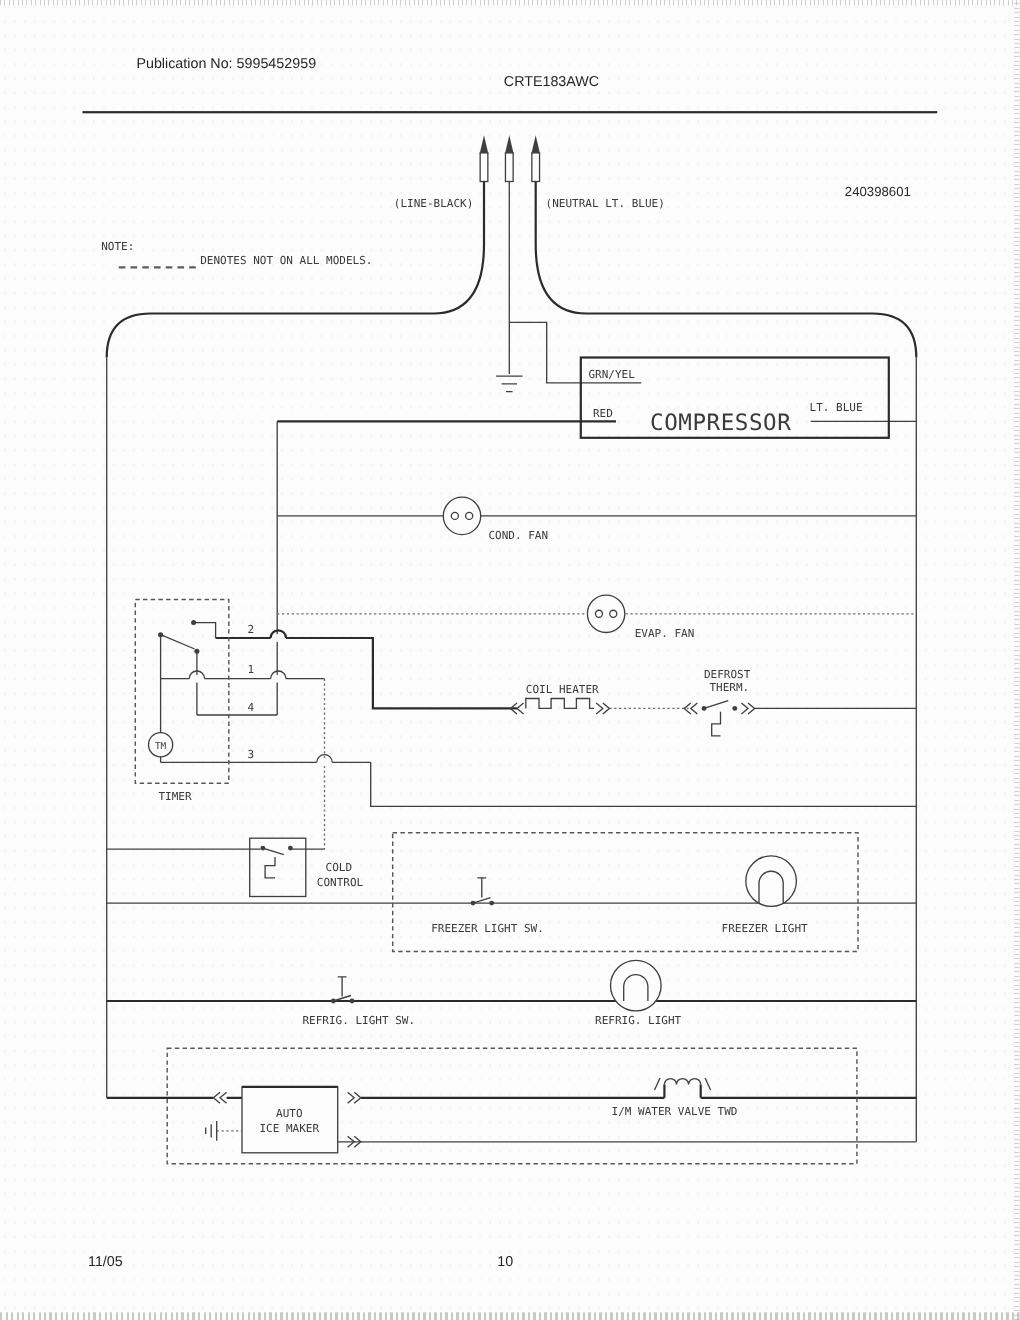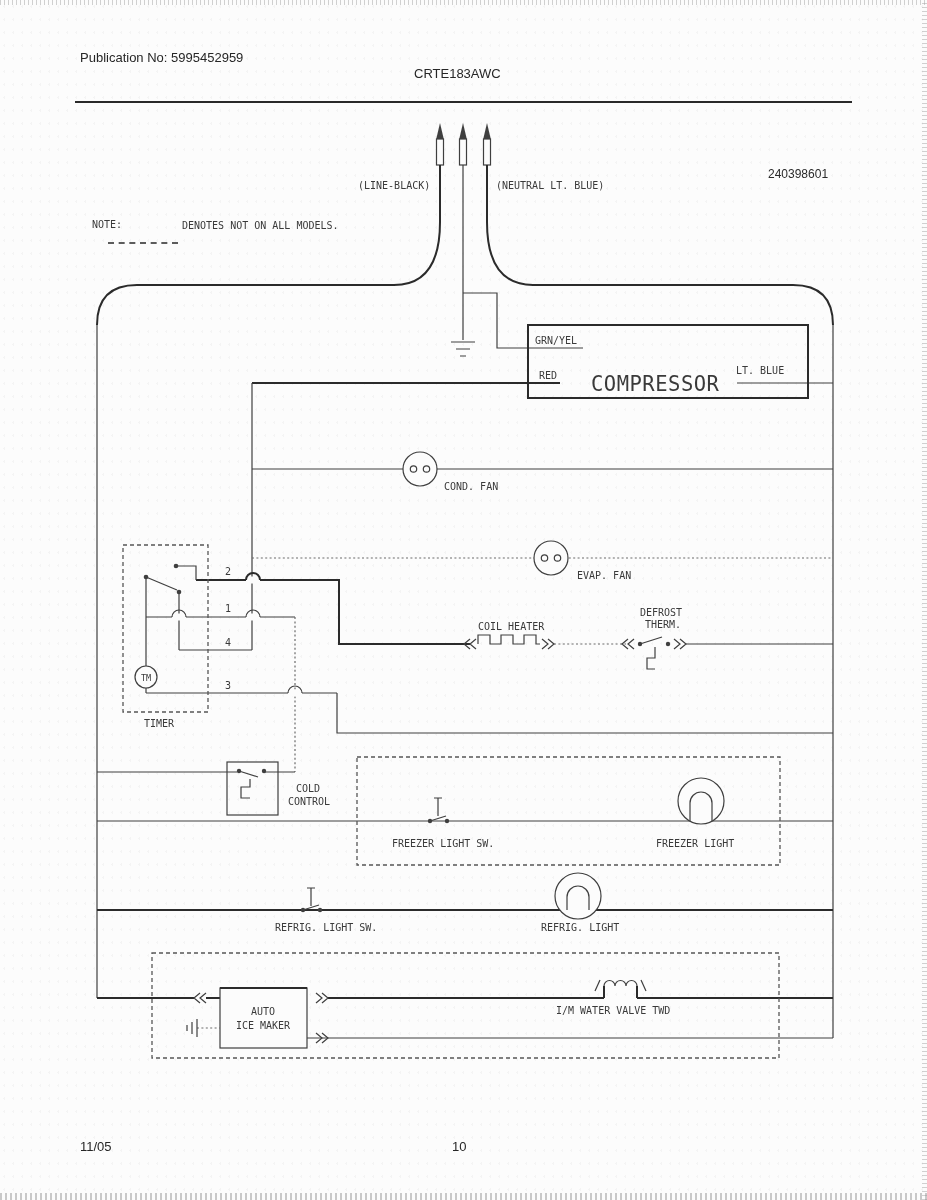--- a/index.html
+++ b/index.html
@@ -9,21 +9,21 @@
         background-image:radial-gradient(rgba(0,0,0,.03) 1px, transparent 1px);
         background-size:9px 13px;overflow:hidden;}
   .edge{position:absolute;opacity:.45;pointer-events:none;}
   .edge.top{left:0;top:0;width:927px;height:5px;
     background:repeating-linear-gradient(90deg,#9a9a9a 0 1px,transparent 1px 4px);}
   .edge.right{right:0;top:0;width:5px;height:1200px;
     background:repeating-linear-gradient(0deg,#9a9a9a 0 1px,transparent 1px 4px);}
   .edge.bottom{left:0;bottom:0;width:927px;height:7px;
     background:repeating-linear-gradient(90deg,#8a8a8a 0 2px,transparent 2px 5px);}
   .abs{position:absolute;}
-  .hdr{font-size:13px;color:#262626;}
+  .hdr{font-size:13px;color:#262626;margin-left:44px;}
   .title{width:927px;text-align:center;font-size:15px;font-weight:600;letter-spacing:.4px;color:#1f1f1f;}
   .rule{left:75px;top:101px;width:777px;height:2px;background:#2a2a2a;}
   .partno{font-size:12px;color:#2a2a2a;}
   .mono{font-family:"DejaVu Sans Mono",monospace;color:#3a3a3a;}
   .note-label{font-size:10px;}
   .note-dash{left:108px;top:242px;width:70px;border-top:2px dashed #5c5c5c;}
   .note-text{font-size:10px;}
   .ftr{font-size:13px;color:#262626;}
   svg{position:absolute;left:0;top:0;}
   .w1{stroke:var(--ink);stroke-width:1.2;fill:none;}
@@ -44,21 +44,21 @@
   <div class="edge right"></div>
   <div class="edge bottom"></div>
 
   <div class="abs hdr" style="left:80px;top:50px;">Publication No: 5995452959</div>
   <div class="abs hdr" style="left:414px;top:66px;">CRTE183AWC</div>
   <div class="abs rule"></div>
   <div class="abs partno" style="left:768px;top:123px;margin-top:44px;">240398601</div>
 
   <div class="abs mono note-label" style="left:92px;top:219px;">NOTE:</div>
   <div class="abs note-dash"></div>
-  <div class="abs mono note-text" style="left:182px;top:220px;">DENOTES NOT ON ALL MODELS.</div>
+  <div class="abs mono note-text" style="left:182px;top:232px;">DENOTES NOT ON ALL MODELS.</div>
 
   <div class="abs mono" style="left:358px;top:180px;font-size:10px;">(LINE-BLACK)</div>
   <div class="abs mono" style="left:496px;top:180px;font-size:10px;">(NEUTRAL LT. BLUE)</div>
 
   <svg width="927" height="1200" viewBox="0 0 927 1200">
 
     <g>
       <path class="nd" d="M436,140 L440,123 L444,140 Z"></path>
       <rect class="w1 fillw" x="436.5" y="139" width="7" height="26"></rect>
     </g>

